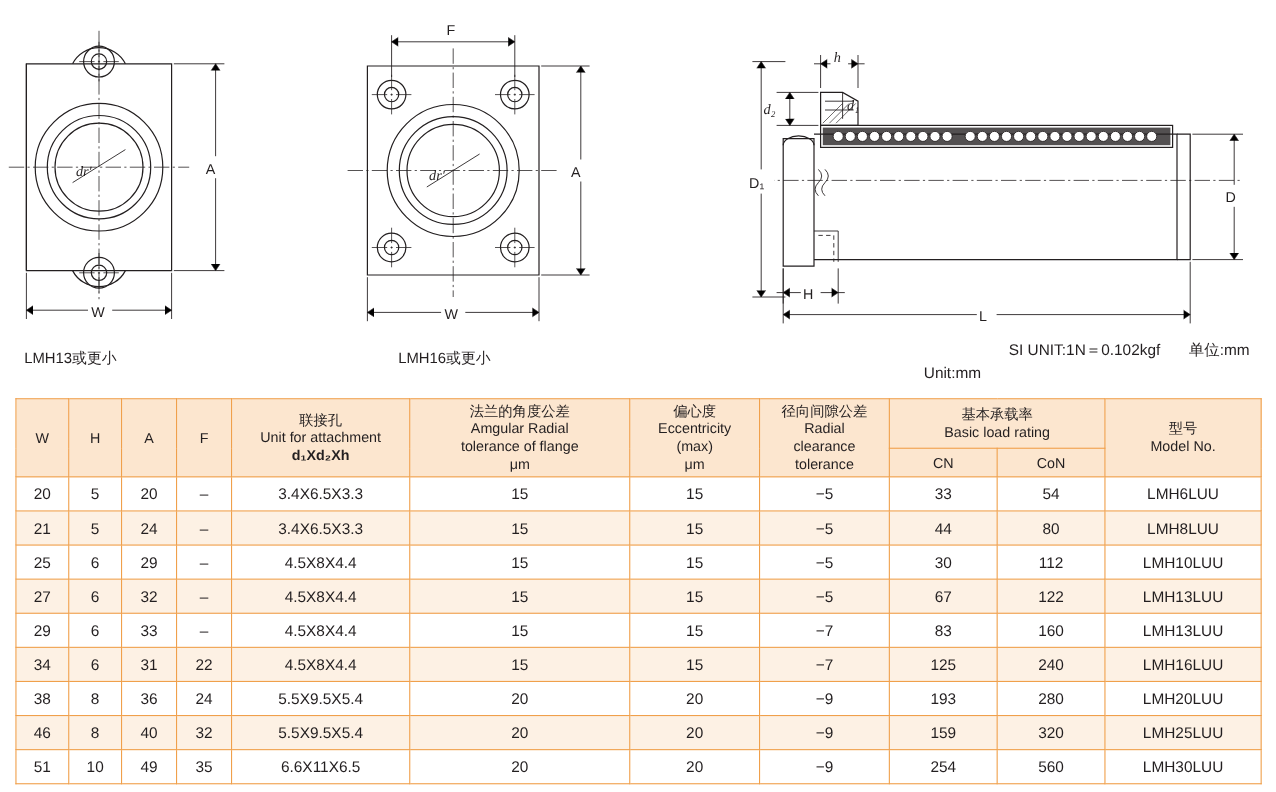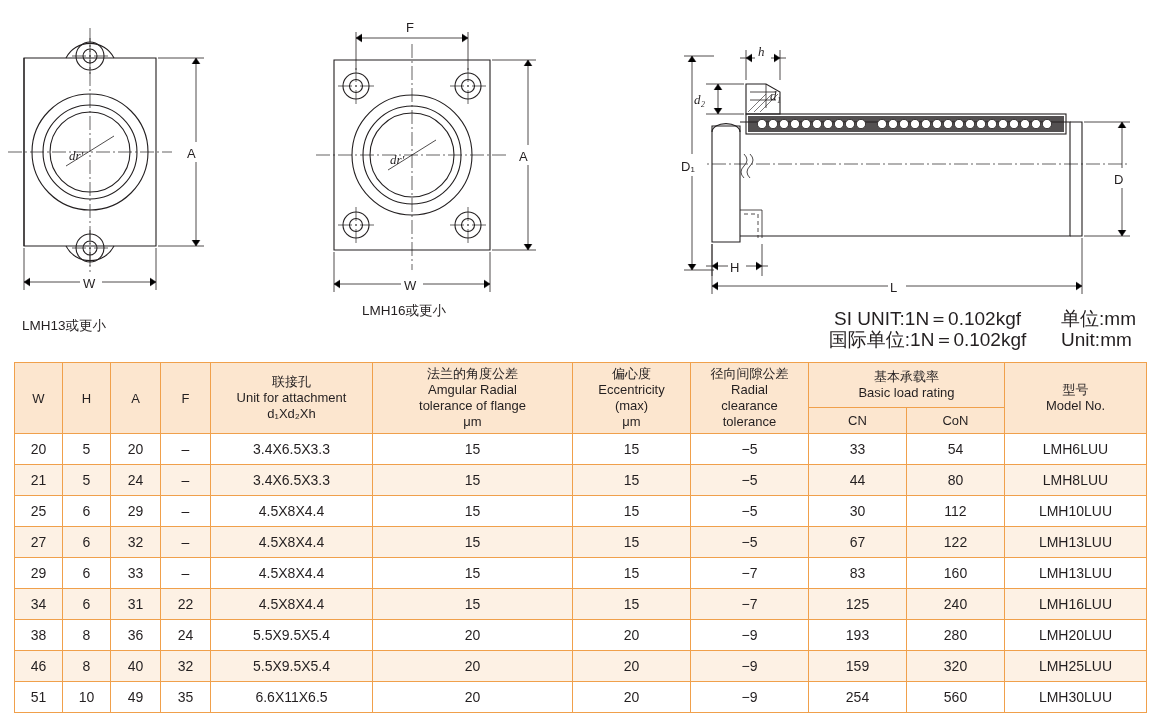--- a/index.html
+++ b/index.html
@@ -23,21 +23,21 @@
   .dimtxt{font-size:13px;fill:#231f20;font-family:"Liberation Sans",sans-serif;}
   .dimtxt-i{font-size:13px;fill:#231f20;font-style:italic;font-family:"Liberation Serif",serif;}
 
   .caption{
     position:absolute;font-size:13.5px;color:#231f20;white-space:nowrap;
   }
 
   
   .units{
     position:absolute;right:24px;top:308px;
-    font-size:19px;line-height:21px;text-align:center;
+    font-size:14px;line-height:21px;text-align:right;
     white-space:nowrap;
   }
   .units .row{display:flex;gap:26px;}
   .units .l{width:215px;}
 
   
   .tablewrap{position:absolute;left:14px;top:362px;width:1132px;}
   table{border-collapse:collapse;width:1132px;table-layout:fixed;}
   th,td{
     border:1px solid #f0a04b;
@@ -52,21 +52,21 @@
     line-height:15px;
   }
   tbody td{
     height:30px;
     padding:0;
     font-size:14px;
   }
   tbody tr:nth-child(even) td{background:#fdf1e4;}
   tbody tr:nth-child(odd) td{background:#ffffff;}
   .hdr-multi{line-height:16px;}
-  .sub{font-size:13px;}
+  .sub{font-size:13px;font-weight:bold;}
   .model{font-size:14px;}
 </style>
 </head>
 <body>
 
 <div class="stage">
 
   <div class="drawings">
 
     <svg width="230" height="300" style="position:absolute;left:6px;top:14px;">
@@ -167,21 +167,21 @@
       <text class="dimtxt" x="219" y="147">A</text>
 
       <line class="ln-thin" x1="34" y1="238" x2="34" y2="278"></line>
       <line class="ln-thin" x1="190" y1="238" x2="190" y2="278"></line>
       <line class="ln-thin" x1="34" y1="270" x2="190" y2="270"></line>
       <path class="hatch" d="M40 266 L34 270 L40 274"></path>
       <path class="hatch" d="M184 266 L190 270 L184 274"></path>
       <rect x="101" y="260" width="22" height="20" fill="#ffffff"></rect>
       <text class="dimtxt" x="104" y="276">W</text>
     </svg>
-    <div class="caption" style="left:362px;top:302px;">LMH16或更小</div>
+    <div class="caption" style="left:362px;top:317px;">LMH16或更小</div>
 
     <svg width="480" height="300" style="position:absolute;left:670px;top:14px;">
 
       <line class="ctr" x1="20" y1="150" x2="460" y2="150"></line>
 
       <path class="ln" d="M42 112 L42 228 L70 228 L70 112 Z"></path>
       <path class="ln" d="M42 118 A10 6 0 0 1 70 118"></path>
 
       <path class="ln" d="M70 108 L400 108 L400 222 L70 222"></path>
       <path class="ln" d="M400 108 L412 108 L412 222 L400 222"></path>
@@ -285,21 +285,20 @@
       <rect x="218" y="262" width="18" height="20" fill="#ffffff"></rect>
       <text class="dimtxt" x="220" y="278">L</text>
     </svg>
 
     <div class="units">
       <div class="row">
         <span class="l">SI  UNIT:1N＝0.102kgf</span>
         <span>单位:mm</span>
       </div>
       <div class="row">
-        <span class="l">国际单位:1N＝0.102kgf</span>
         <span>Unit:mm</span>
       </div>
     </div>
   </div>
 
   <div class="tablewrap">
     <table>
       <colgroup>
         <col style="width:48px">
           <col style="width:48px">

